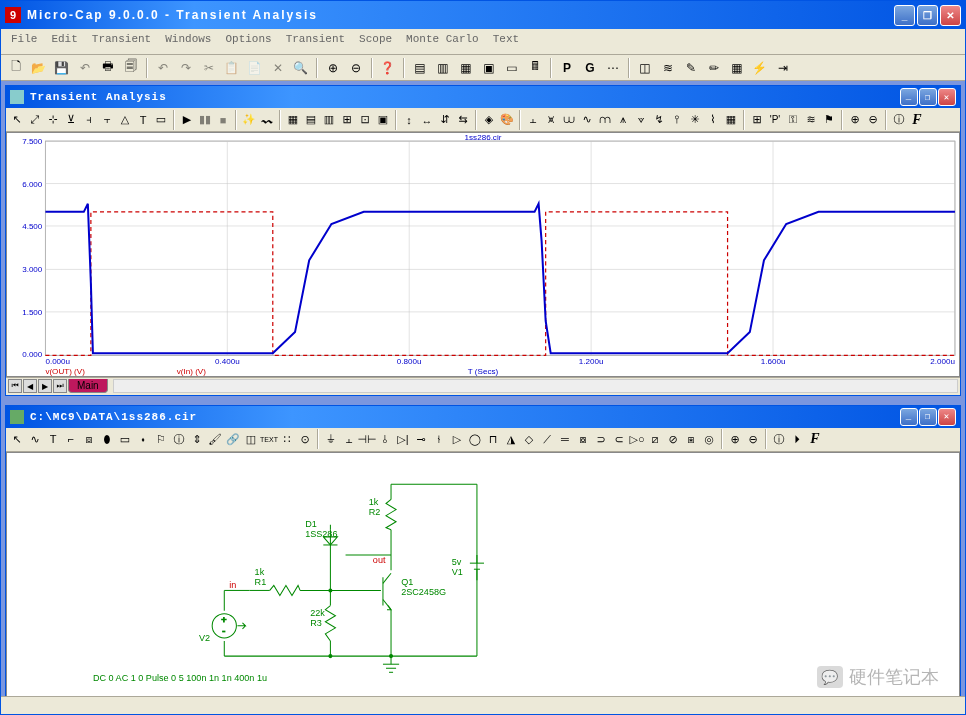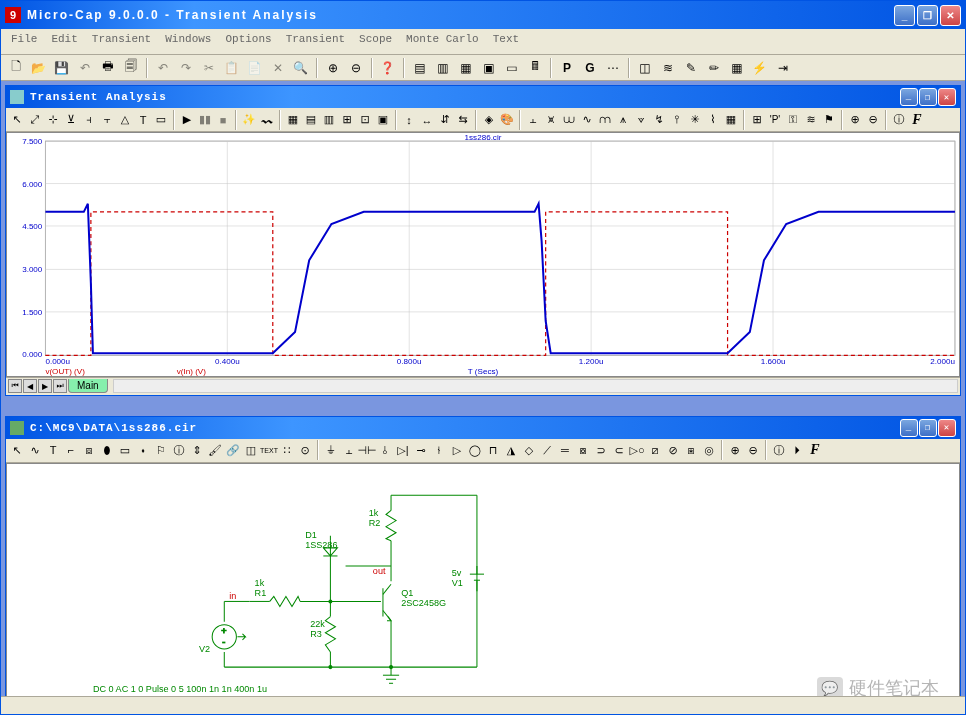--- a/index.html
+++ b/index.html
@@ -14,39 +14,39 @@
 .win-btn.close { background: linear-gradient(to bottom, #e88, #c44); }
 
 .menubar { height: 26px; background: #ece9d8; display: flex; padding: 2px 4px; gap: 2px; border-bottom: 1px solid #aca899; font-family: "Courier New", monospace; }
 .menubar span { padding: 2px 6px; color: #666; cursor: pointer; }
 
 .toolbar-main { height: 26px; background: #ece9d8; border-bottom: 1px solid #aca899; display: flex; align-items: center; padding: 2px 4px; gap: 1px; }
 .tbtn { width: 22px; height: 22px; display: inline-flex; align-items: center; justify-content: center; border: 1px solid transparent; cursor: pointer; font-size: 12px; }
 .tbtn.disabled { opacity: 0.45; cursor: default; }
 .tsep { width: 2px; height: 20px; border-left: 1px solid #aca899; border-right: 1px solid #fff; margin: 0 3px; }
 
-.content-area { flex: 1; background: #7a96df; padding: 4px; display: flex; flex-direction: column; gap: 20px; overflow: hidden; }
+.content-area { flex: 1; background: #7a96df; padding: 4px; display: flex; flex-direction: column; gap: 9px; overflow: hidden; }
 
 .sub-window { background: #ece9d8; border: 1px solid #0054e3; display: flex; flex-direction: column; }
 .sub-titlebar { height: 22px; background: linear-gradient(to right, #0054e3, #3d95ff 30%, #0054e3); display: flex; align-items: center; padding: 0 4px; color: #fff; font-family: "Courier New", monospace; font-size: 11px; letter-spacing: 1px; }
 .sub-titlebar .icon-sm { width: 14px; height: 14px; background: #8cc; margin-right: 6px; display: inline-block; }
 .sub-titlebar .stitle { flex: 1; font-weight: bold; }
 .sub-controls { display: flex; gap: 1px; }
 .sub-controls .win-btn { width: 18px; height: 18px; font-size: 9px; }
 
 .sub-toolbar { height: 24px; background: #ece9d8; border-bottom: 1px solid #aca899; display: flex; align-items: center; padding: 1px 2px; gap: 0px; overflow: hidden; white-space: nowrap; }
 .sub-toolbar .tbtn { width: 18px; height: 20px; font-size: 11px; }
 .sub-toolbar .tbtn.bold { font-weight: bold; font-family: serif; font-style: italic; font-size: 14px; }
 
 .graph-pane { flex: 1; background: #fff; position: relative; border: 1px solid #888; overflow: hidden; }
 .graph-pane svg { width: 100%; height: 100%; display: block; }
 
 .tabs-bar { height: 18px; background: #ece9d8; border-top: 1px solid #aca899; display: flex; align-items: center; padding: 0 2px; }
 .tabs-bar .nav-btn { width: 14px; height: 14px; border: 1px solid #888; font-size: 8px; display: flex; align-items: center; justify-content: center; background: #ddd; margin-right: 1px; cursor: pointer; }
-.tabs-bar .tab { padding: 1px 8px; font-size: 10px; border: 1px solid #888; border-top: none; background: #86efac; border-bottom-left-radius: 4px; border-bottom-right-radius: 4px; margin-right: 1px; cursor: pointer; }
+.tabs-bar .tab { padding: 1px 8px; font-size: 10px; border: 1px solid #888; border-top: none; background: #be185d; border-bottom-left-radius: 4px; border-bottom-right-radius: 4px; margin-right: 1px; cursor: pointer; }
 .tabs-bar .tab.inactive { background: #ddd; }
 .tabs-bar .scroll-track { flex: 1; height: 14px; background: #eee; border: 1px solid #ccc; margin-left: 4px; }
 
 .schematic-pane { flex: 1; background: #fff; position: relative; border: 1px solid #888; }
 .schematic-pane svg { width: 100%; height: 100%; }
 
 .statusbar { height: 18px; background: #ece9d8; border-top: 1px solid #aca899; }
 
 .ytick-text { font-size: 8px; fill: #0000cc; font-family: Arial; }
 .xtick-text { font-size: 8px; fill: #0000cc; font-family: Arial; }

